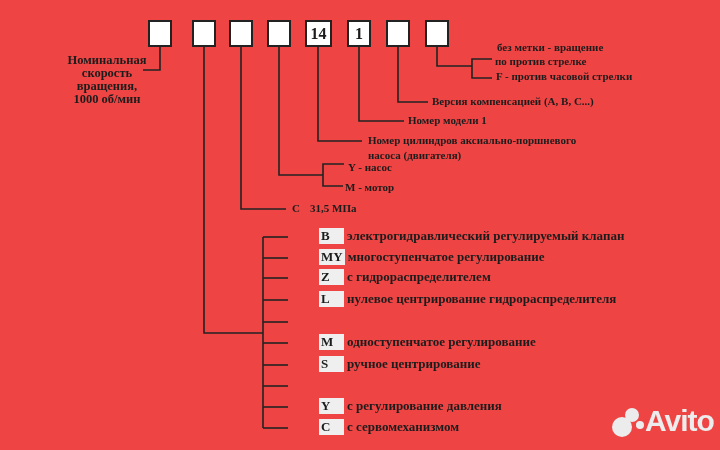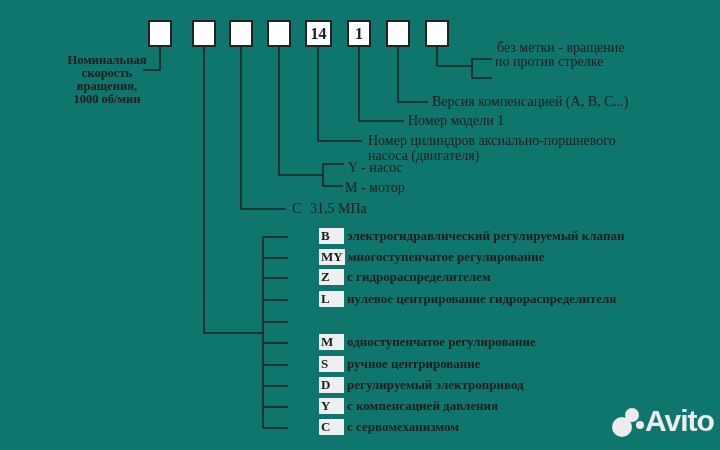--- a/index.html
+++ b/index.html
@@ -1,26 +1,26 @@
 <!DOCTYPE html>
 <html><head>
 <meta charset="utf-8">
 <style>
   html,body{margin:0;padding:0;background:#ffffff;}
   #canvas{
-    position:relative;width:720px;height:450px;background:#0f766e;overflow:hidden;
+    position:relative;width:720px;height:450px;background:#ef4444;overflow:hidden;
     font-family:"Liberation Serif","DejaVu Serif",serif;color:#1c1c1c;
   }
   .lines-svg{position:absolute;left:0;top:0;pointer-events:none;}
   .codebox{
     position:absolute;top:20px;width:24px;height:27px;box-sizing:border-box;
     border:2px solid #222;background:#fff;display:flex;align-items:center;justify-content:center;
     font-weight:700;font-size:16px;line-height:1;
   }
-  .lbl{position:absolute;font-weight:400;font-size:14px;line-height:15px;white-space:nowrap;}
+  .lbl{position:absolute;font-weight:700;font-size:11px;line-height:15px;white-space:nowrap;}
   .left-note{
     position:absolute;left:47px;top:54px;width:120px;text-align:center;
     font-weight:700;font-size:12.5px;line-height:13px;
   }
   .list-row{position:absolute;left:291px;font-weight:700;font-size:13px;line-height:16px;white-space:nowrap;padding-left:28px;}
   .code-ltr{display:inline-block;min-width:21px;background:#efefef;padding:0 2px;margin-right:3px;}
   .pressure-code{display:inline-block;width:18px;}
   .watermark{position:absolute;pointer-events:none;}
   .wm-circle{position:absolute;border-radius:50%;background:#ececec;}
   .wm-text{
@@ -79,20 +79,21 @@
 
   <div class="left-note">
     <div>Номинальная</div>
     <div>скорость</div>
     <div>вращения,</div>
     <div>1000 об/мин</div>
   </div>
 
   <div class="lbl" style="left:497px;top:40px">без метки - вращение</div>
   <div class="lbl" style="left:495px;top:54px">по против стрелке</div>
+  <div class="lbl" style="left:496px;top:69px">F - против часовой стрелки</div>
 
   <div class="lbl" style="left:432px;top:94px">Версия компенсацией (A, B, C...)</div>
 
   <div class="lbl" style="left:408px;top:113px">Номер модели 1</div>
 
   <div class="lbl" style="left:368px;top:133px">Номер цилиндров аксиально-поршневого</div>
   <div class="lbl" style="left:368px;top:148px">насоса (двигателя)</div>
 
   <div class="lbl" style="left:348px;top:160px">Y - насос</div>
   <div class="lbl" style="left:345px;top:180px">M - мотор</div>
@@ -112,25 +113,22 @@
   </div>
   <div class="list-row" style="top:291px">
     <span class="code-ltr">L</span><span>нулевое центрирование гидрораспределителя</span>
   </div>
   <div class="list-row" style="top:334px">
     <span class="code-ltr">M</span><span>одноступенчатое регулирование</span>
   </div>
   <div class="list-row" style="top:356px">
     <span class="code-ltr">S</span><span>ручное центрирование</span>
   </div>
-  <div class="list-row" style="top:377px">
-    <span class="code-ltr">D</span><span>регулируемый электропривод</span>
-  </div>
   <div class="list-row" style="top:398px">
-    <span class="code-ltr">Y</span><span>с компенсацией давления</span>
+    <span class="code-ltr">Y</span><span>с регулирование давления</span>
   </div>
   <div class="list-row" style="top:419px">
     <span class="code-ltr">C</span><span>с сервомеханизмом</span>
   </div>
 
   <div class="watermark">
     <div class="wm-circle" style="left:612px;top:417px;width:20px;height:20px"></div>
     <div class="wm-circle" style="left:625px;top:408px;width:14px;height:14px"></div>
     <div class="wm-circle" style="left:636px;top:421px;width:8px;height:8px"></div>
     <div class="wm-text">Avito</div>

